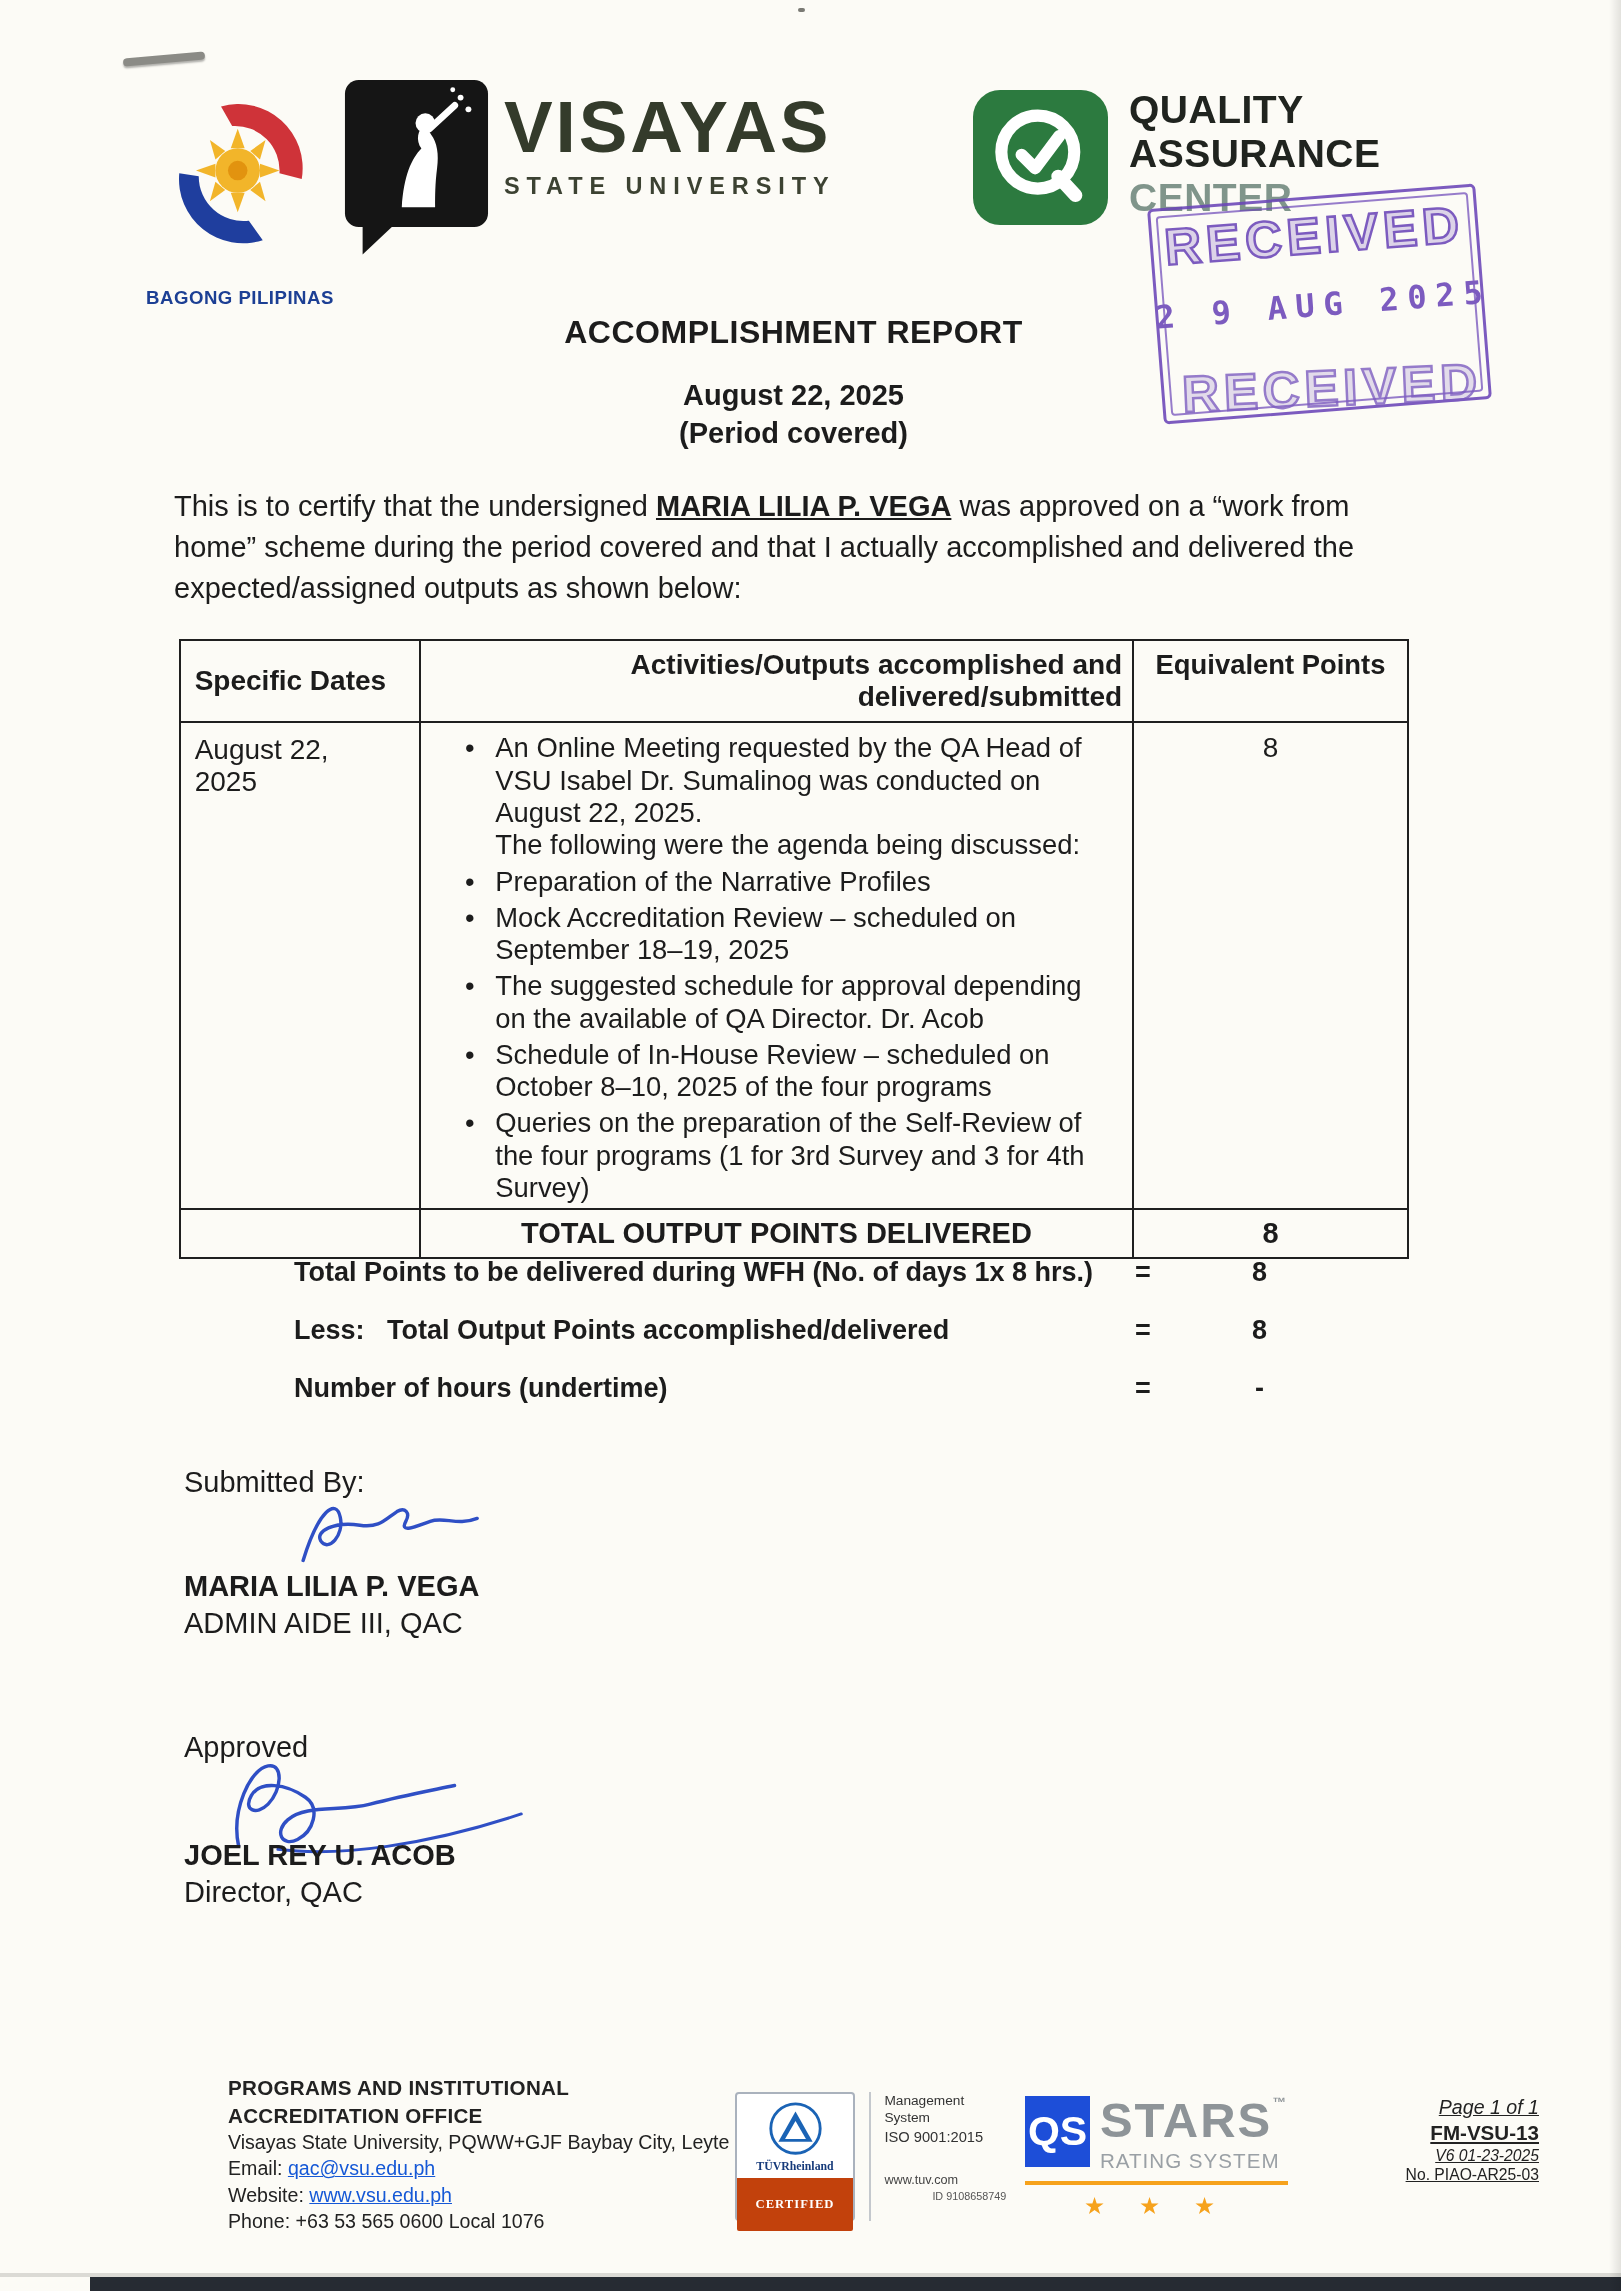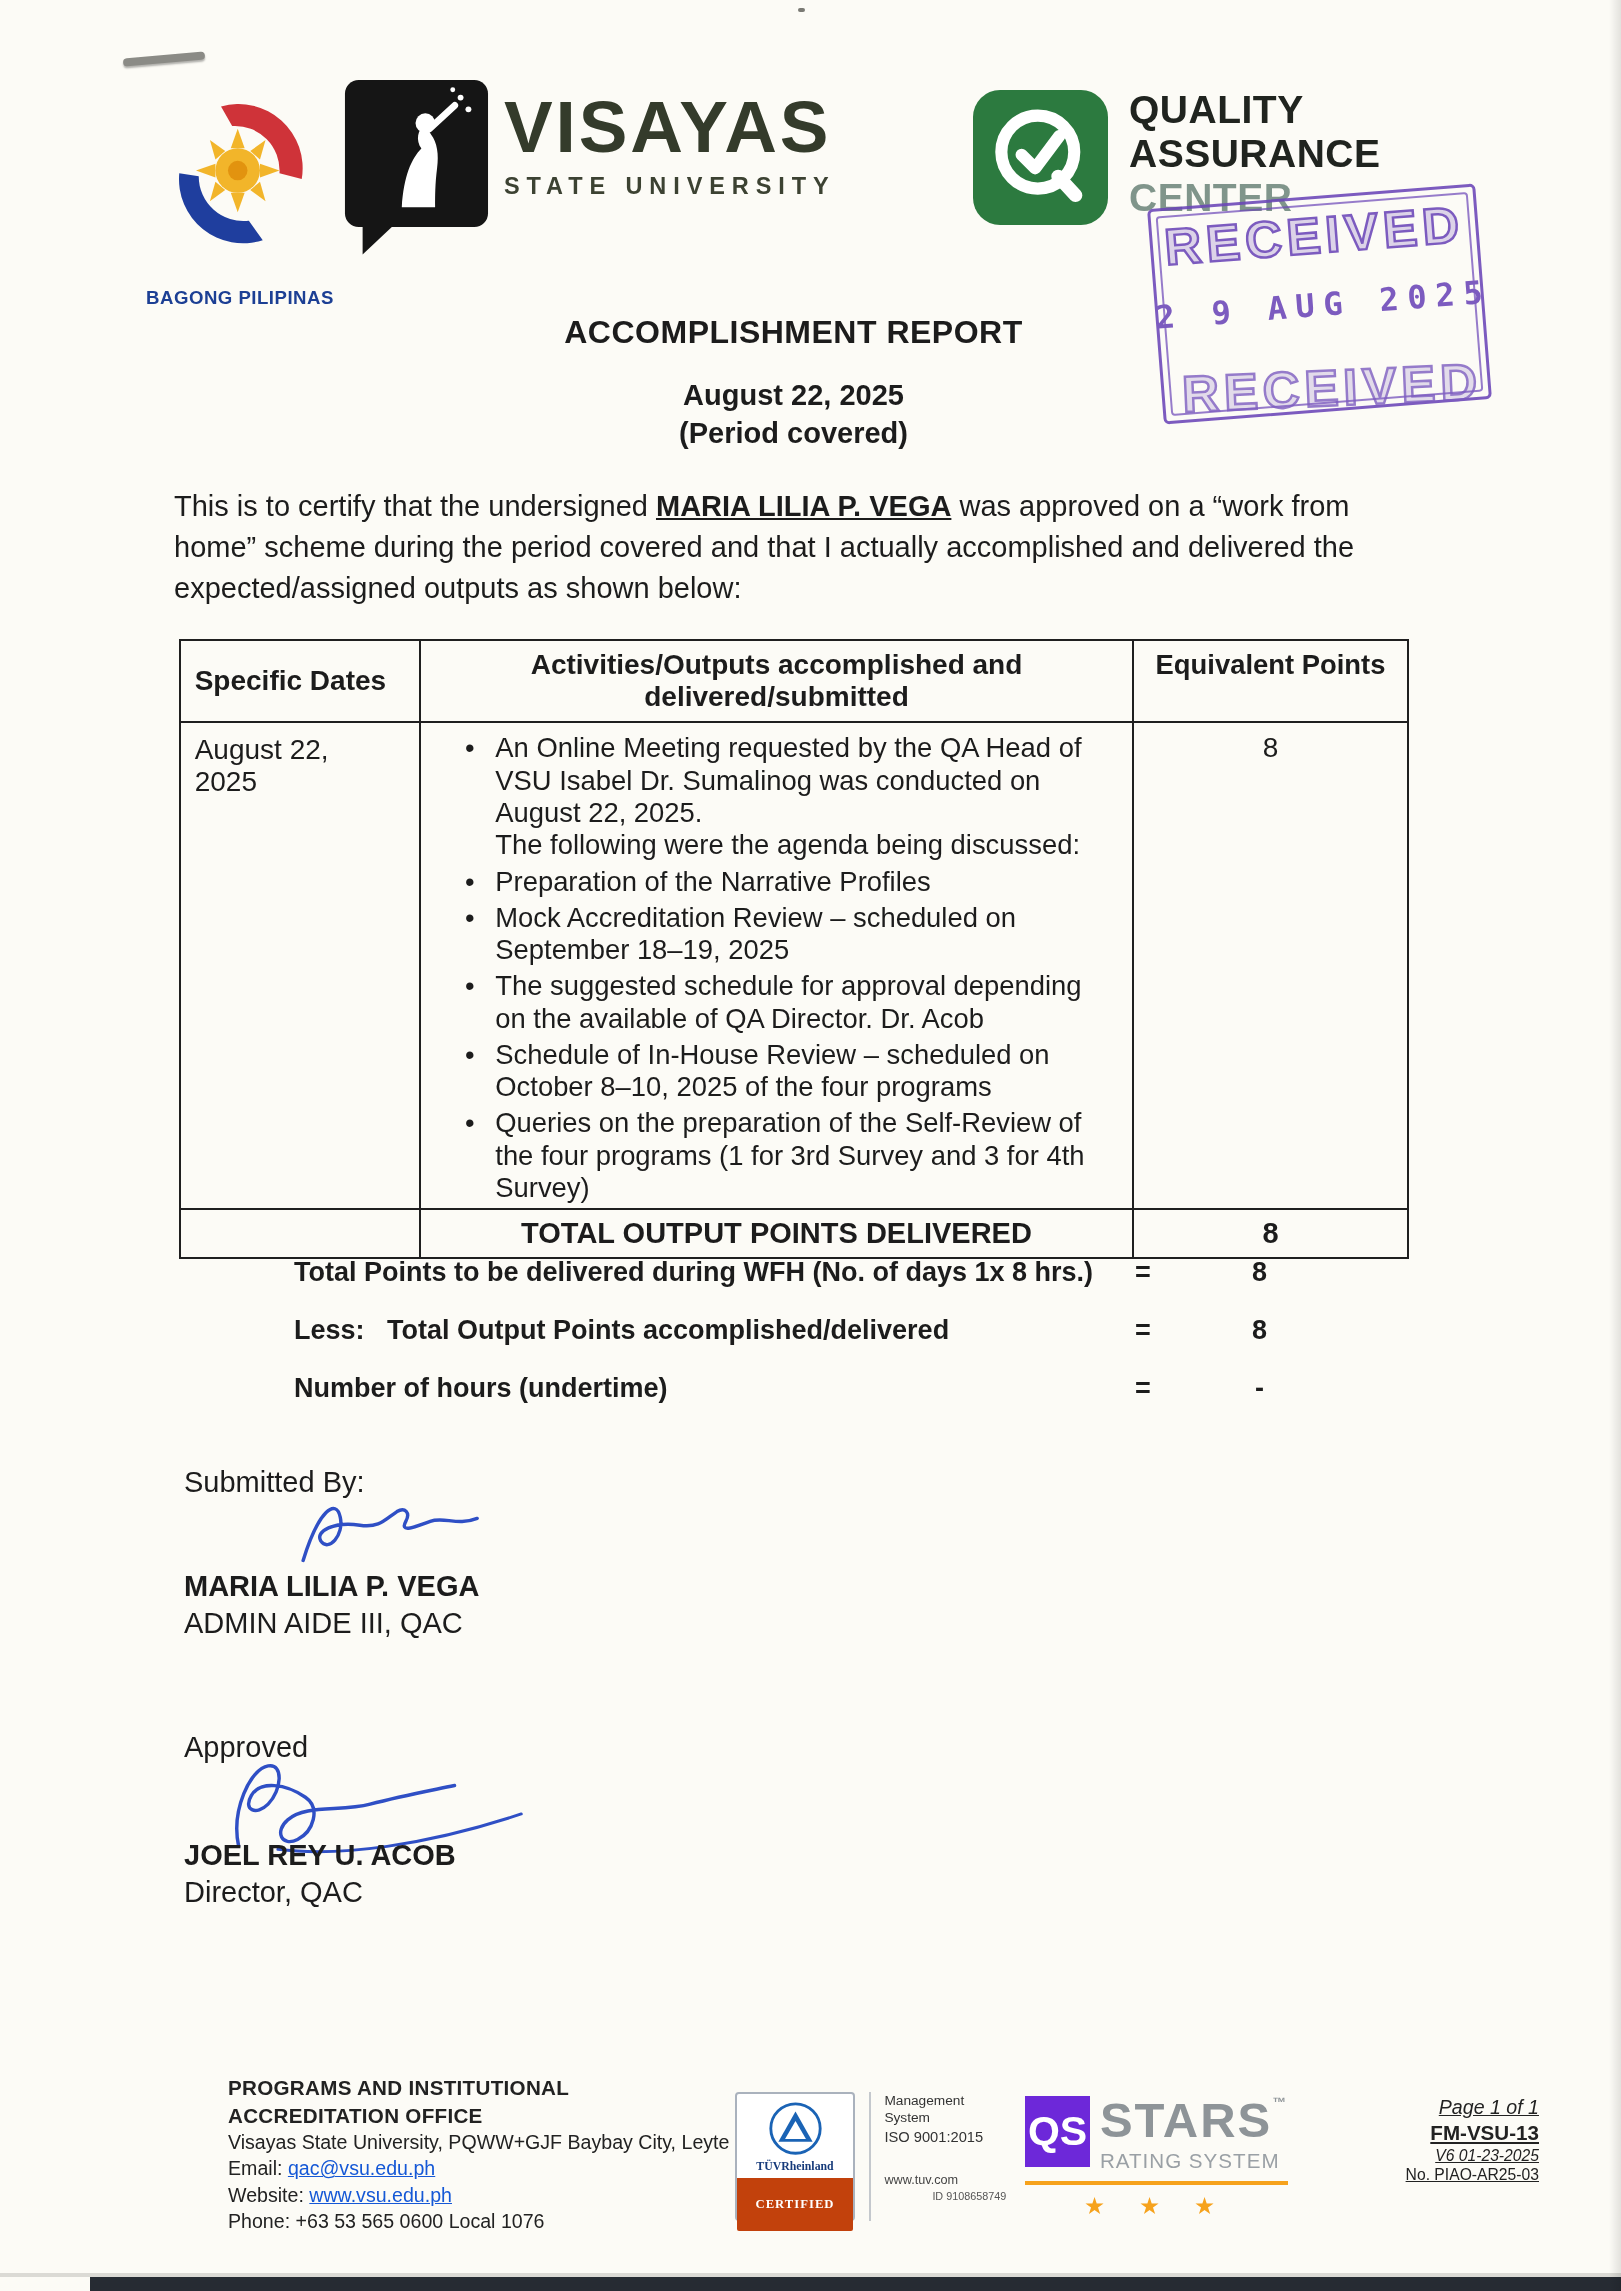--- a/index.html
+++ b/index.html
@@ -55,21 +55,21 @@
   .intro{position:absolute;top:486px;left:174px;width:1241px;font-size:29px;line-height:1.42;}
   .intro .name{font-weight:700;text-decoration:underline;}
 
   
   .report-table{position:absolute;top:639px;left:179px;border-collapse:collapse;
     table-layout:fixed;width:1228px;font-size:28px;}
   .report-table th,.report-table td{border:2.5px solid #1f1f1f;}
   .col-date{width:240px;} .col-act{width:713px;} .col-pts{width:275px;}
   .report-table th{font-weight:700;font-size:28px;padding:7.8px 9.8px;vertical-align:middle;}
   th.h-date{text-align:left;padding-left:13.7px;}
-  th.h-act{text-align:center;}
+  th.h-act{text-align:right;}
   th.h-pts{text-align:center;vertical-align:top;font-size:27.4px;}
   td.c-date{vertical-align:top;padding:11.8px 9.8px 0 13.7px;white-space:pre-line;height:470px;font-size:28px;}
   td.c-act{vertical-align:top;padding:9.8px 7.8px 0 0;}
   td.c-pts{vertical-align:top;text-align:center;padding-top:9.8px;font-size:28px;}
   ul.bullets{list-style:none;margin:0;padding:0 5.9px 0 39px;font-size:27.4px;line-height:1.18;}
   ul.bullets li{display:flex;margin-bottom:3.9px;}
   ul.bullets .dot{flex:0 0 19.6px;text-align:center;margin-right:15.7px;}
   ul.bullets .btext{white-space:pre-line;}
   td.c-total-empty{height:45px;}
   td.c-total-label{font-weight:700;text-align:center;font-size:29px;}
@@ -107,21 +107,21 @@
   .tuv-cert{margin-top:4.9px;background:#c2410c;color:#fff;font-size:12.7px;font-weight:700;
     letter-spacing:1px;padding:19px 0;border-radius:0 0 2px 2px;}
   .tuv-side{margin-left:13.7px;padding-left:13.7px;border-left:2px solid #c4c8cd;font-size:13.7px;color:#333;}
   .tuv-side .seg1{line-height:1.25;}
   .tuv-side .iso{margin-top:2px;font-size:14.7px;}
   .tuv-side .seg2{margin-top:25.5px;font-size:12.7px;line-height:1.3;color:#444;}
   .tuv-side .tuv-id{font-size:10.8px;color:#555;margin-left:48px;}
 
   .qs{position:absolute;left:1025px;top:2096px;width:263px;}
   .qs-top{display:flex;align-items:flex-start;}
-  .qs-badge{width:71px;height:71px;background:#6d28d9;color:#fff;font-weight:800;font-size:41px;
+  .qs-badge{width:71px;height:71px;background:#1d4ed8;color:#fff;font-weight:800;font-size:41px;
     display:flex;align-items:center;justify-content:center;}
   .qs-right{margin-left:9.8px;}
   .qs-stars-word{font-size:49px;font-weight:700;color:#8e9498;letter-spacing:2px;line-height:1;}
   .qs-tm{font-size:13.7px;vertical-align:top;color:#8e9498;}
   .qs-sub{margin-top:3.9px;font-size:20.6px;color:#9aa0a5;letter-spacing:1px;}
   .qs-rule{margin-top:7.8px;height:3.9px;background:#f6a21c;width:263px;}
   .qs-starrow{margin-top:7.8px;text-align:center;color:#f6a21c;font-size:23.5px;letter-spacing:13.7px;}
 
   .pageinfo{position:absolute;left:1372px;top:2096px;width:167px;text-align:right;color:#222;text-decoration:underline;}
   .pi-page{font-style:italic;font-size:19.6px;}

